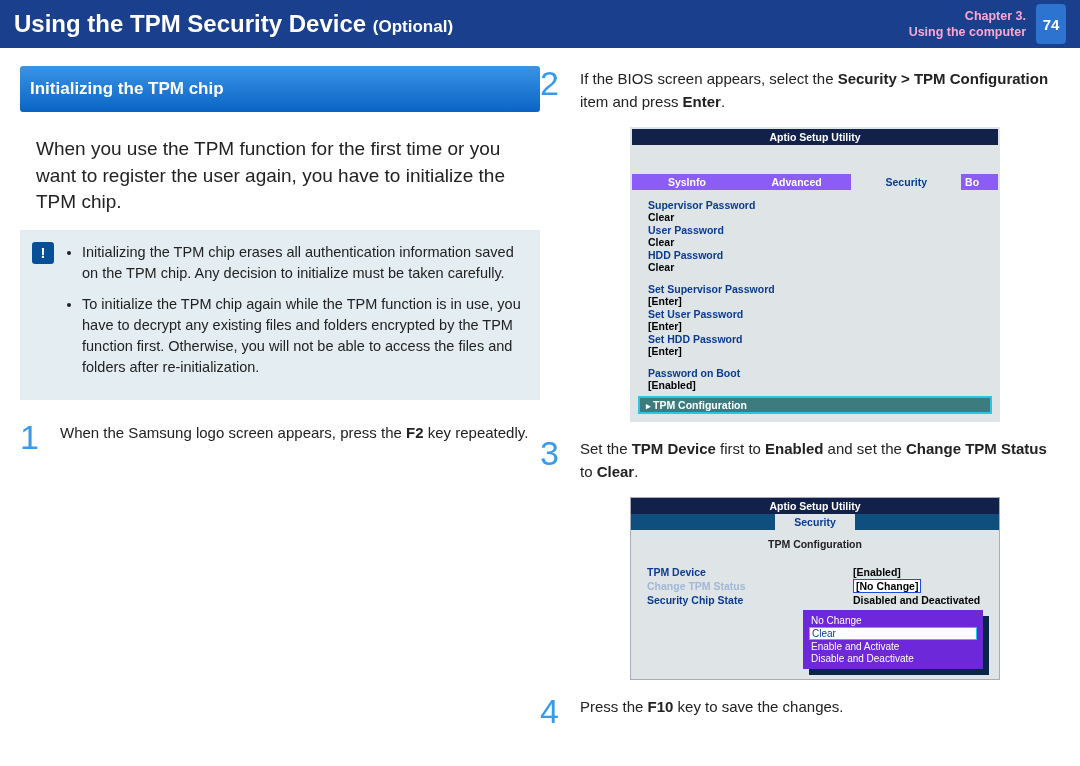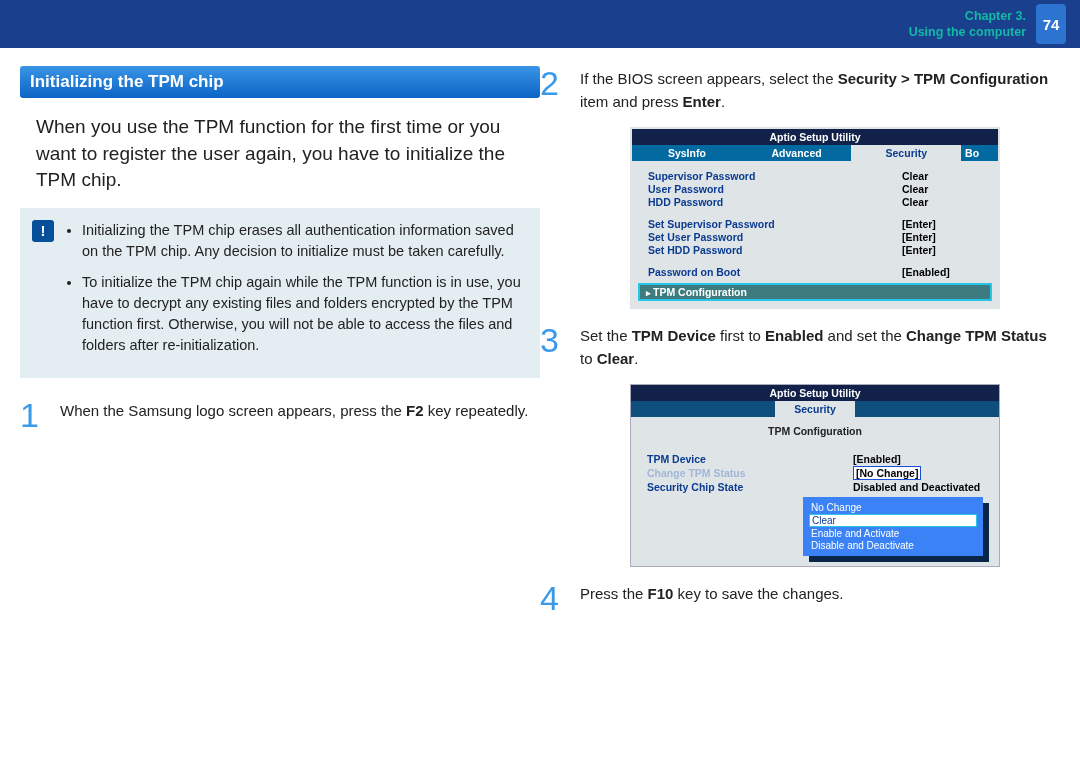--- a/index.html
+++ b/index.html
@@ -16,71 +16,75 @@
     height: 48px;
     background: #1a3f8c;
     color: #fff;
     display: flex;
     align-items: center;
     padding: 0 14px;
   }
   .page-title { font-size: 24px; font-weight: 700; }
   .page-title .optional { font-size: 17px; font-weight: 700; }
   .header-right { margin-left: auto; display:flex; align-items:center; }
-  .chapter { text-align:right; color:#14b8a6; font-size:12.5px; font-weight:700; line-height:1.3; margin-right:10px;}
+  .chapter { text-align:right; color:#f9a8d4; font-size:12.5px; font-weight:700; line-height:1.3; margin-right:10px;}
   .pg-badge { width:30px; height:40px; border-radius:4px; background:#2d73d0; display:flex; align-items:center; justify-content:center; font-weight:700; color:#fff; font-size:15px;}
   .content { display:flex; padding:18px 20px 0 20px; }
   .col { width: 520px; }
   .col-left { margin-right:0px; }
-  .section-head { background:linear-gradient(#3a94e6,#0a64c5); color:#fff; font-weight:700; font-size:17px; padding:6px 10px; border-radius:3px; margin-bottom:16px; display:inline-block; width:100%; }
+  .section-head { background:linear-gradient(#3a94e6,#0a64c5); color:#fff; font-weight:700; font-size:17px; padding:13px 10px; border-radius:3px; margin-bottom:24px; display:inline-block; width:100%; }
   p.body { font-size:19px; line-height:1.4; margin:0 0 14px 16px;}
   .note-box { background:#e4edf1; padding:12px 14px 12px 48px; position:relative; font-size:14.5px; line-height:1.45; }
   .note-box .icon { position:absolute; left:12px; top:12px; width:22px; height:22px; background:#074f99; border-radius:3px; display:flex; align-items:center; justify-content:center; color:#fff; font-weight:700; font-size:15px;}
   .note-box ul{ margin:0; padding-left:14px;}
   .note-box li{ margin-bottom:10px;}
   .step { display:flex; font-size:15px; line-height:1.5; margin-bottom:14px;}
   .step-num { font-size:34px; font-weight:400; color:#3a9aea; width:34px; line-height:1; margin-right:6px;}
   .step-body { flex:1; padding-top:2px;}
   b{font-weight:700;}
 
   .bios { background:#dfe4e7; padding:2px; margin:8px 0 14px 90px; width:370px; font-size:10.5px; font-family:Arial,sans-serif; }
   .bios .title { background:#11214a; color:#fff; font-weight:700; text-align:center; padding:2px 0;}
-  .bios .tabs { display:flex; background:#0369a1; }
+  .bios .tabs { display:flex; background:#8b5cf6;margin-top:29px; }
   .bios .tab { flex:1; padding:2px 0; text-align:center; color:#fff; font-weight:700;}
   .bios .tab.active { background:#dfe4e7; color:#0a3b90;}
   .bios .pbody { background:#dfe4e7; padding:8px 16px 4px 16px; }
-  .bios .row { display:flex; margin:1px 0;}
+  .bios .row { display:flex; margin:1px 0;flex-direction:column;}
   .bios .row .l { flex:1; color:#0a3b90; font-weight:700;}
   .bios .row .r { width:80px; color:#000; font-weight:700;}
   .bios .spacer { height:8px; }
   .bios .sel { margin:0 6px 6px 6px; border:2px solid #27c5e6; padding:1px 6px; color:#fff; font-weight:700; background:#3d7c7e;}
   .bios .sel::before { content:"▸ "; font-size:9px;}
 
   .bios2 { width:370px; margin:10px 0 14px 90px; font-size:10.5px; font-family:Arial,sans-serif;}
   .bios2 .shell{ background:#dfe4e7; border:1px solid #aab; }
   .bios2 .title { background:#11214a; color:#fff; font-weight:700; text-align:center; padding:2px 0;}
   .bios2 .tabs { background:#0f4f7d; display:flex;}
   .bios2 .tab { flex:1;}
   .bios2 .tab.active { text-align:center; background:#dfe4e7; color:#0a3b90; font-weight:700; padding:2px 0; margin:0 auto; max-width:80px;}
   .bios2 .cfgtitle{ text-align:center; font-weight:700; padding:8px 0 14px 0; color:#222;}
   .bios2 .row { display:flex; padding:0 16px; margin:2px 0;}
   .bios2 .row .l { flex:1; color:#0a3b90; font-weight:700;}
   .bios2 .row .lg { flex:1; color:#a1b8d6; font-weight:700;}
   .bios2 .row .r { width:130px; font-weight:700; color:#000;}
   .bios2 .row .r .boxed{border:1px solid #1d4ed8; padding:0 2px; background:#fff; color:#000;}
   .bios2 .popup { position:relative; margin:4px 16px 10px auto; width:180px; }
   .bios2 .popup .shadow { position:absolute; left:6px; top:6px; width:100%; height:100%; background:#092547;}
-  .bios2 .popup .inner { position:relative; background:#3b82f6; padding:4px 6px;}
+  .bios2 .popup .inner { position:relative; background:#6d28d9; padding:4px 6px;}
   .bios2 .popup .opt { color:#fff; font-size:10px; padding:0 2px; margin:1px 0;}
   .bios2 .popup .opt.sel { background:#fff; color:#0a3b90; border:1px solid #27c5e6;}
 </style>
 </head>
 <body>
 
 <div class="header">
+  <div class="page-title">
+    <span>Using the TPM Security Device</span>
+    <span class="optional">(Optional)</span>
+  </div>
   <div class="header-right">
     <div class="chapter">
       <div>Chapter 3.</div>
       <div>Using the computer</div>
     </div>
     <div class="pg-badge">74</div>
   </div>
 </div>
 
 <div class="content">

